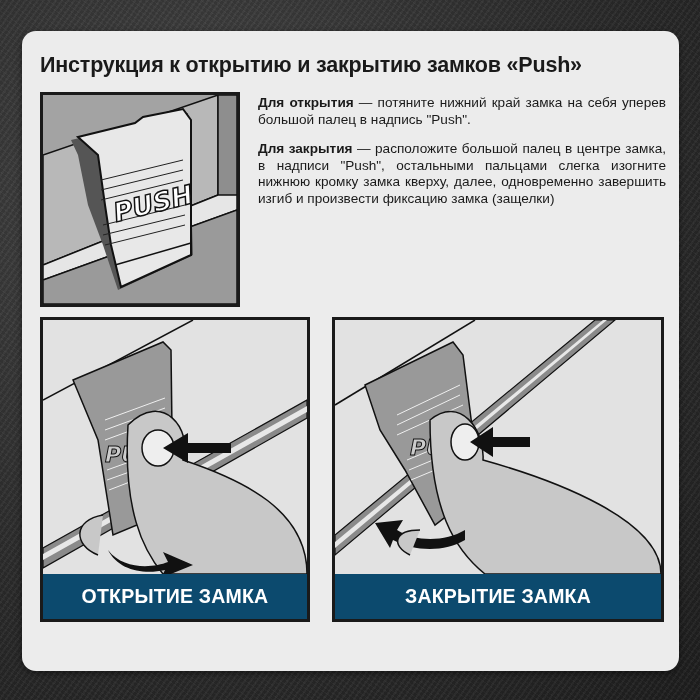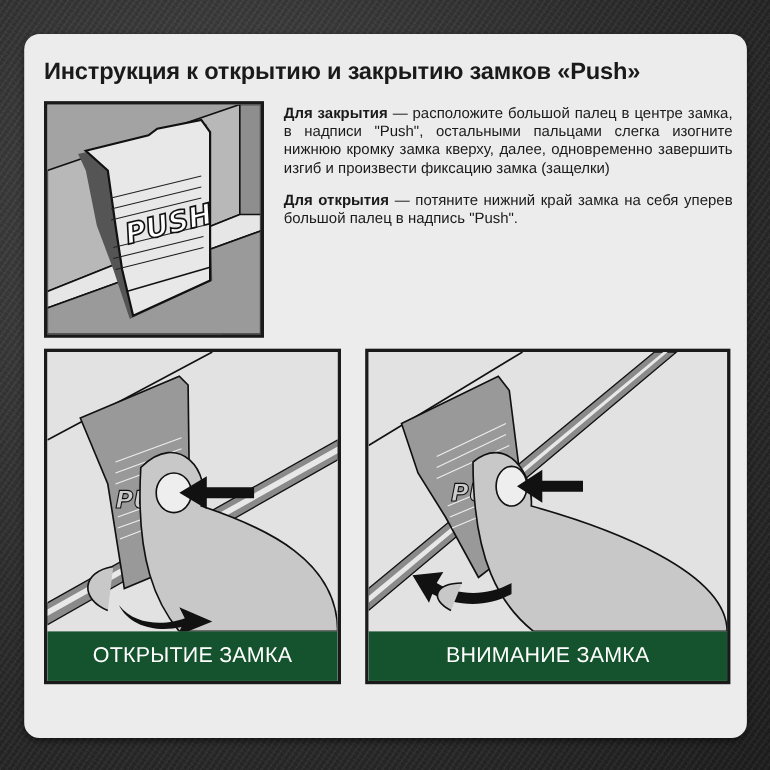--- a/index.html
+++ b/index.html
@@ -26,21 +26,21 @@
     }
     .panel {
       position:absolute; border:3px solid #1a1a1a; box-sizing:border-box; overflow:hidden;
     }
     .panel svg { display:block; }
     .p-top { left:18px; top:61px; width:200px; height:215px; background:#a9a9a9; }
     .p-left { left:18px; top:286px; width:270px; height:305px; background:#e0e0e0; }
     .p-right { left:310px; top:286px; width:332px; height:305px; background:#e0e0e0; }
     .caption {
       position:absolute; left:0; right:0; bottom:0; height:45px;
-      background:#14532d; color:#fff; font-weight:normal; font-size:19.5px;
+      background:#0c4a6e; color:#fff; font-weight:bold; font-size:19.5px;
       display:flex; align-items:center; justify-content:center; letter-spacing:0.2px;
     }
     .text-block {
       position:absolute; left:236px; top:64px; width:408px;
       font-size:13.6px; color:#1a1a1a; line-height:16.5px;
     }
     .text-block p { margin:0 0 13px 0; text-align:justify; }
     .text-block b { font-weight:bold; }
     .warning { font-weight:bold; }
   </style>
@@ -63,22 +63,22 @@
       <polygon points="35,42 92,28 100,22 140,14 148,25 148,160 78,192 68,150 62,110 55,60" fill="#e8e8e8" stroke="#111" stroke-width="2"></polygon>
       <g stroke="#222" stroke-width="1" fill="none">
         <path d="M58,85 L140,65 M58,95 L140,75 M58,105 L140,85 M60,130 L142,110 M60,140 L142,120 M62,150 L142,130"></path>
       </g>
       <text x="70" y="120" font-family="DejaVu Sans, sans-serif" font-weight="bold" font-style="italic" font-size="26" fill="#fff" stroke="#111" stroke-width="1.5" transform="rotate(-14 100 110)">PUSH</text>
       <line x1="72" y1="170" x2="148" y2="148" stroke="#111" stroke-width="1.5"></line>
     </svg>
   </div>
 
   <div class="text-block">
+    <p><b>Для открытия</b><span> — потяните нижний край замка на себя уперев большой палец в надпись "Push".</span></p>
     <p><b>Для закрытия</b><span> — расположите большой палец в центре замка, в надписи "Push", остальными пальцами слегка изогните нижнюю кромку замка кверху, далее, одновременно завершить изгиб и произвести фиксацию замка (защелки)</span></p>
-    <p><b>Для открытия</b><span> — потяните нижний край замка на себя уперев большой палец в надпись "Push".</span></p>
   </div>
 
   <div class="panel p-left">
     <svg width="264" height="254" viewBox="0 0 264 254">
       <rect width="264" height="254" fill="#e2e2e2"></rect>
       <line x1="0" y1="80" x2="150" y2="0" stroke="#111" stroke-width="1.5"></line>
       <polygon points="0,228 264,80 264,98 0,248" fill="#8a8a8a" stroke="#111" stroke-width="1.2"></polygon>
       <polygon points="0,234 264,86 264,92 0,240" fill="#e8e8e8"></polygon>
       <polygon points="30,60 120,22 128,30 130,190 70,215 55,120" fill="#999" stroke="#111" stroke-width="1.5"></polygon>
       <g stroke="#eee" stroke-width="1">
@@ -104,15 +104,15 @@
       <g stroke="#eee" stroke-width="1">
         <path d="M62,95 L125,65 M62,105 L125,75 M62,115 L128,85 M72,140 L132,115 M74,150 L134,125 M76,160 L136,135"></path>
       </g>
       <text x="75" y="135" font-family="DejaVu Sans, sans-serif" font-weight="bold" font-style="italic" font-size="22" fill="#ccc" stroke="#111" stroke-width="1">PUSH</text>
       <path d="M95,100 C125,75 150,110 148,140 C220,160 326,200 326,254 L150,254 C120,230 95,190 95,100 Z" fill="#c8c8c8" stroke="#111" stroke-width="1.5"></path>
       <ellipse cx="130" cy="122" rx="14" ry="18" fill="#eee" stroke="#111" stroke-width="1.5"></ellipse>
       <polygon points="135,122 158,107 158,117 195,117 195,127 158,127 158,137" fill="#111"></polygon>
       <path d="M130,210 C110,222 80,222 62,210 L68,200 L40,203 L55,228 L58,220 C80,232 110,232 130,220 Z" fill="#111"></path>
       <path d="M75,235 C55,225 60,210 85,210" fill="#c8c8c8" stroke="#111" stroke-width="1.5"></path>
     </svg>
-    <div class="caption">ВНИМАНИЕ ЗАМКА</div>
+    <div class="caption">ЗАКРЫТИЕ ЗАМКА</div>
   </div>
 </div>
 
 </body></html>

